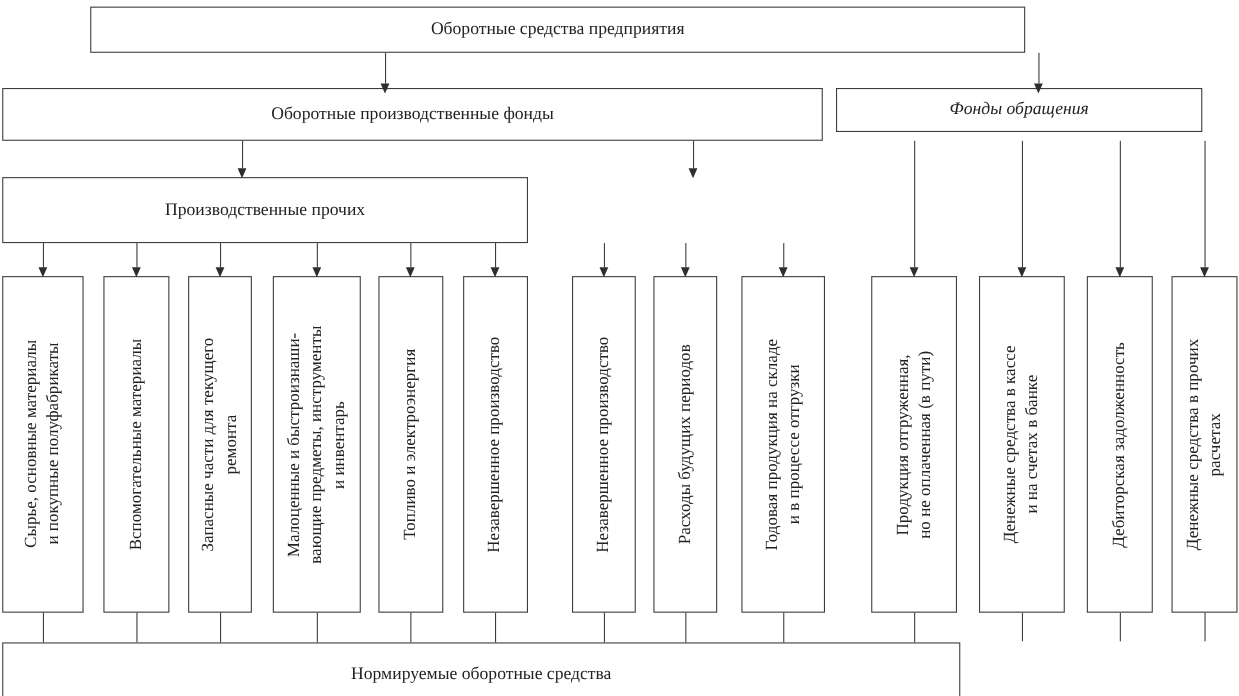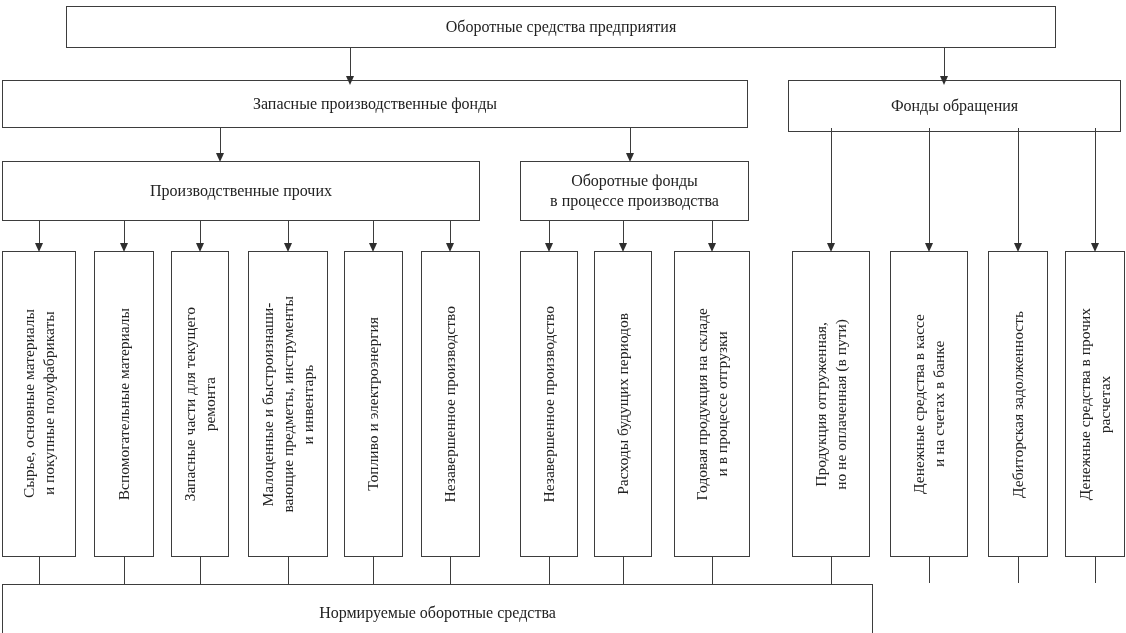--- a/index.html
+++ b/index.html
@@ -25,37 +25,33 @@
     position:absolute;width:0;height:0;
     border-left:4px solid transparent;border-right:4px solid transparent;
     border-top:9px solid #2e2e2e;
   }
 </style>
 </head>
 <body>
 
 <div class="canvas">
 
-  <div class="box" style="left:66px;top:6px;width:990px;height:42px;">
+  <div class="box" style="left:82px;top:6px;width:850px;height:42px;">
     <span class="lbl">Оборотные средства предприятия</span>
   </div>
 
   <div class="box" style="left:2px;top:80px;width:746px;height:48px;">
-    <span class="lbl">Запасные производственные фонды</span>
+    <span class="lbl">Оборотные производственные фонды</span>
   </div>
-  <div class="box" style="left:788px;top:80px;width:333px;height:52px;">
+  <div class="box" style="left:760px;top:80px;width:333px;height:40px;font-style:italic;">
     <span class="lbl">Фонды обращения</span>
   </div>
 
   <div class="box" style="left:2px;top:161px;width:478px;height:60px;">
     <span class="lbl">Производственные прочих</span>
-  </div>
-  <div class="box" style="left:520px;top:161px;width:229px;height:60px;">
-    <span class="lbl">Оборотные фонды
-в процессе производства</span>
   </div>
 
   <div class="box col" style="left:2px;width:74px;">
     <div class="vlabel">Сырье, основные материалы
 и покупные полуфабрикаты</div>
   </div>
   <div class="box col" style="left:94px;width:60px;">
     <div class="vlabel">Вспомогательные материалы</div>
   </div>
   <div class="box col" style="left:171px;width:58px;">

